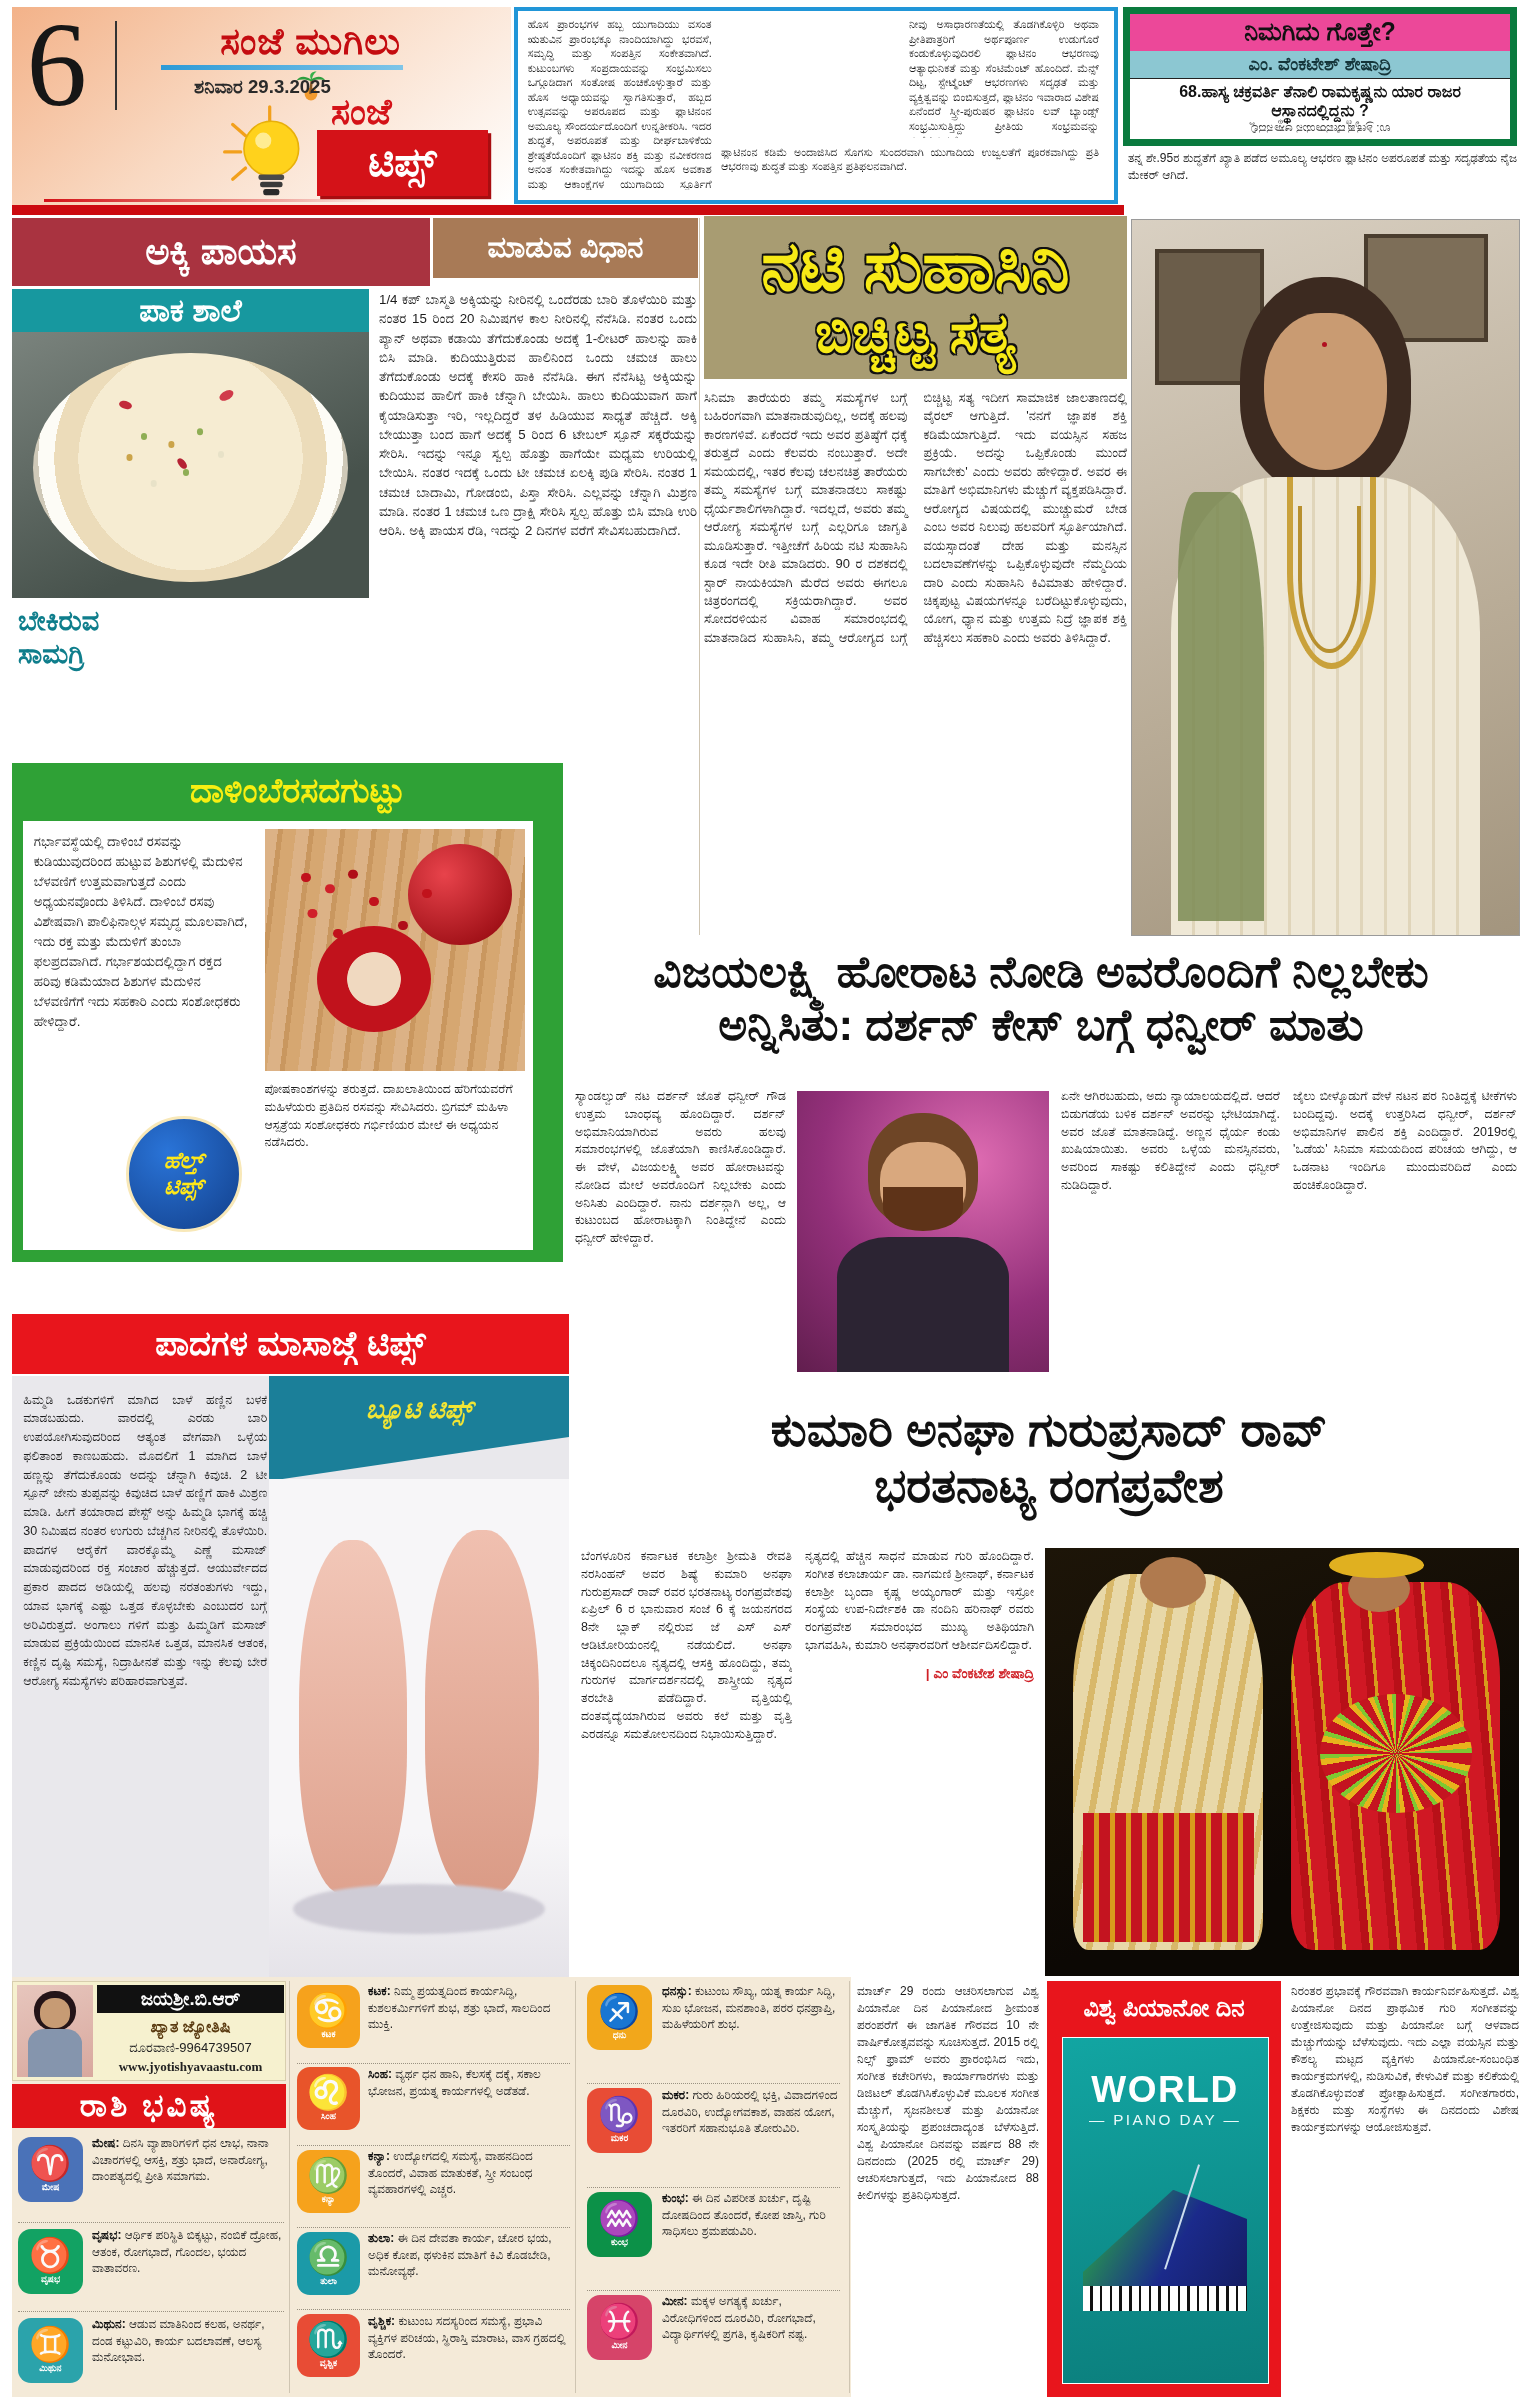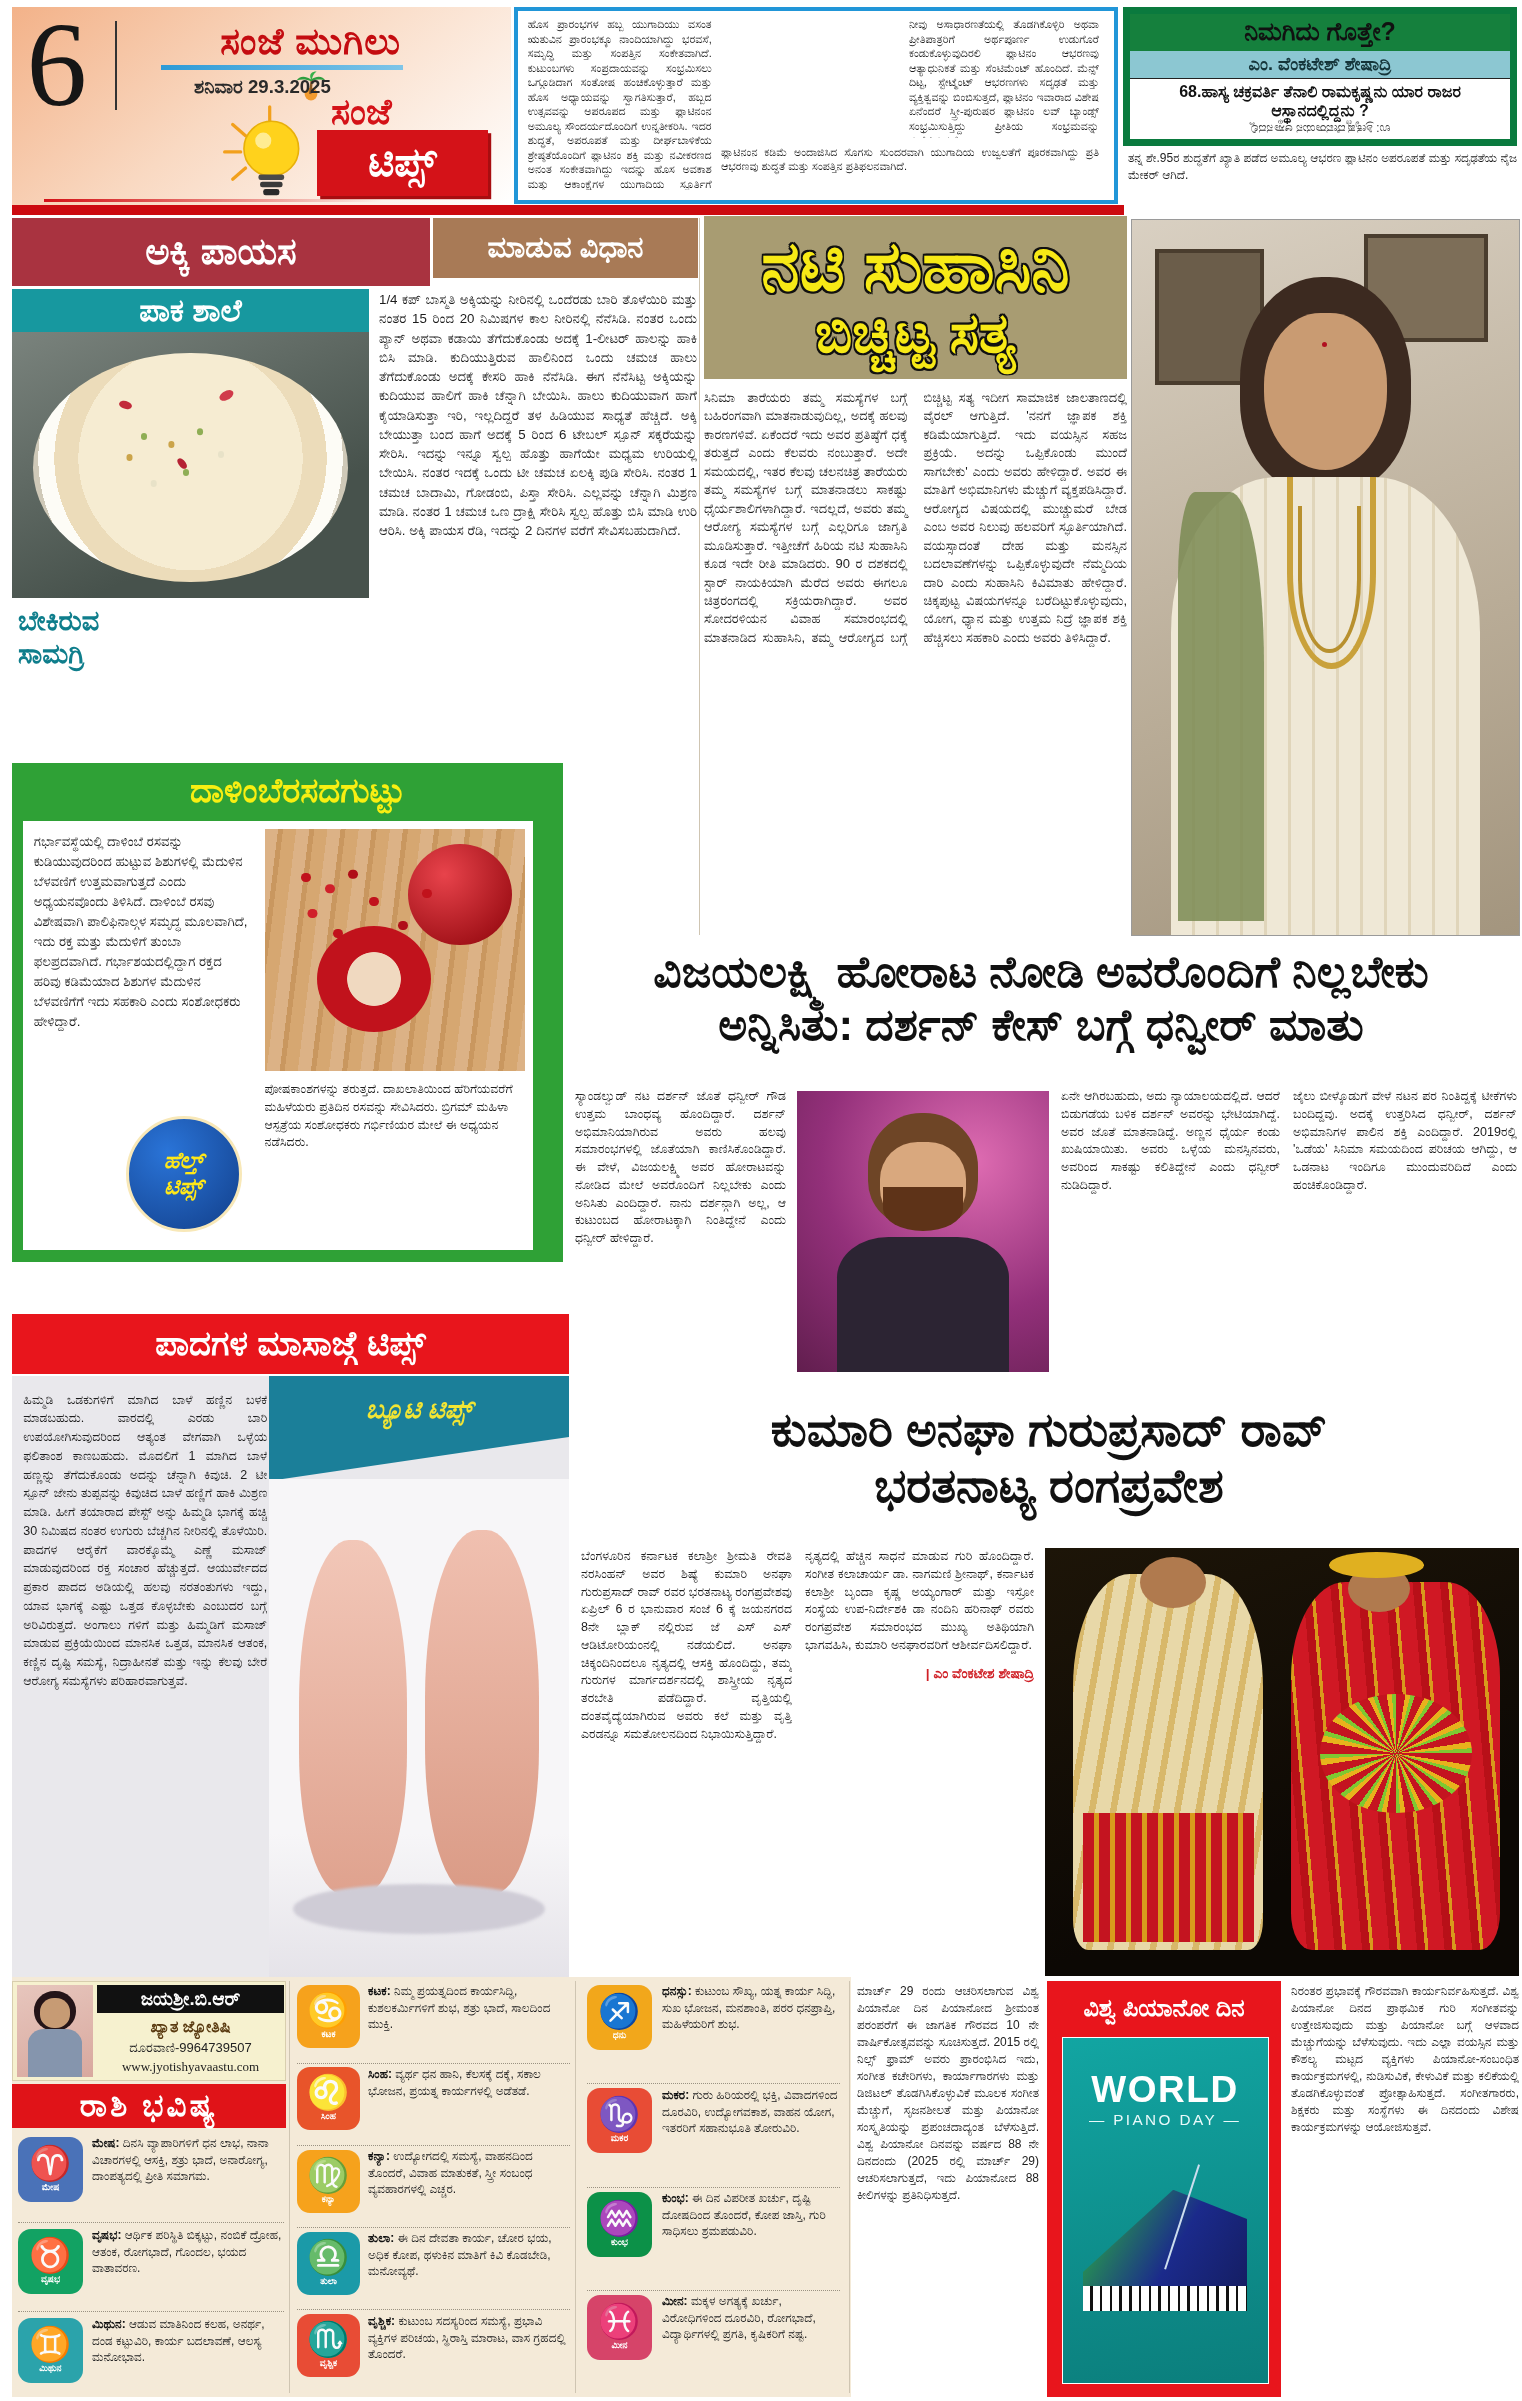--- a/index.html
+++ b/index.html
@@ -62,21 +62,21 @@
   </div>
 
   <div class="abs" style="left:514px;top:6.5px;width:596px;height:189px;border:4.8px solid #2196d8;background:#fff;">
     <div class="abs body-txt" style="left:9.7px;top:6.5px;width:184px;height:173px;font-size:11px;line-height:1.32;overflow:hidden;">ಹೊಸ ಪ್ರಾರಂಭಗಳ ಹಬ್ಬ ಯುಗಾದಿಯು ವಸಂತ ಋತುವಿನ ಪ್ರಾರಂಭಕ್ಕೂ ನಾಂದಿಯಾಗಿದ್ದು ಭರವಸೆ, ಸಮೃದ್ಧಿ ಮತ್ತು ಸಂಪತ್ತಿನ ಸಂಕೇತವಾಗಿದೆ. ಕುಟುಂಬಗಳು ಸಂಪ್ರದಾಯವನ್ನು ಸಂಭ್ರಮಿಸಲು ಒಗ್ಗೂಡಿದಾಗ ಸಂತೋಷ ಹಂಚಿಕೊಳ್ಳುತ್ತಾರೆ ಮತ್ತು ಹೊಸ ಅಧ್ಯಾಯವನ್ನು ಸ್ವಾಗತಿಸುತ್ತಾರೆ, ಹಬ್ಬದ ಉತ್ಸವವನ್ನು ಅಪರೂಪದ ಮತ್ತು ಪ್ಲಾಟಿನಂನ ಅಮೂಲ್ಯ ಸೌಂದರ್ಯದೊಂದಿಗೆ ಉನ್ನತೀಕರಿಸಿ. ಇದರ ಶುದ್ಧತೆ, ಅಪರೂಪತೆ ಮತ್ತು ದೀರ್ಘಬಾಳಿಕೆಯ ಶ್ರೇಷ್ಠತೆಯೊಂದಿಗೆ ಪ್ಲಾಟಿನಂ ಶಕ್ತಿ ಮತ್ತು ನವೀಕರಣದ ಅನಂತ ಸಂಕೇತವಾಗಿದ್ದು ಇದನ್ನು ಹೊಸ ಅವಕಾಶ ಮತ್ತು ಆಕಾಂಕ್ಷೆಗಳ ಯುಗಾದಿಯ ಸ್ಫೂರ್ತಿಗೆ ಪರಿಪೂರ್ಣವಾಗಿ ಹೊಂದಿಕೊಳ್ಳುತ್ತದೆ.</div>
     <div class="abs body-txt" style="left:391px;top:6.5px;width:190px;height:121px;font-size:11px;line-height:1.32;overflow:hidden;">ನೀವು ಅಸಾಧಾರಣತೆಯಲ್ಲಿ ತೊಡಗಿಕೊಳ್ಳಿರಿ ಅಥವಾ ಪ್ರೀತಿಪಾತ್ರರಿಗೆ ಅರ್ಥಪೂರ್ಣ ಉಡುಗೊರೆ ಕಂಡುಕೊಳ್ಳುವುದಿರಲಿ ಪ್ಲಾಟಿನಂ ಆಭರಣವು ಆತ್ಯಾಧುನಿಕತೆ ಮತ್ತು ಸೆಂಟಿಮೆಂಟ್ ಹೊಂದಿದೆ. ಮೆನ್ಸ್ ದಿಟ್ಟ, ಸ್ಟೇಟ್ಮೆಂಟ್ ಆಭರಣಗಳು ಸದೃಢತೆ ಮತ್ತು ವ್ಯಕ್ತಿತ್ವವನ್ನು ಬಿಂಬಿಸುತ್ತದೆ, ಪ್ಲಾಟಿನಂ ಇವಾರಾದ ವಿಶೇಷ ಏನೆಂದರೆ ಸ್ತ್ರೀ-ಪುರುಷರ ಪ್ಲಾಟಿನಂ ಲವ್ ಬ್ಯಾಂಡ್ಸ್ ಸಂಭ್ರಮಿಸುತ್ತಿದ್ದು ಪ್ರೀತಿಯ ಸಂಭ್ರಮವನ್ನು ಸಂಕೇತಿಸುತ್ತವೆ.</div>
     <div class="abs body-txt" style="left:203px;top:134px;width:378px;height:47px;font-size:11px;line-height:1.32;overflow:hidden;">ಪ್ಲಾಟಿನಂನ ಕಡಿಮೆ ಅಂದಾಜಿಸಿದ ಸೊಗಸು ಸುಂದರವಾಗಿ ಯುಗಾದಿಯ ಉಜ್ವಲತೆಗೆ ಪೂರಕವಾಗಿದ್ದು ಪ್ರತಿ ಆಭರಣವು ಶುದ್ಧತೆ ಮತ್ತು ಸಂಪತ್ತಿನ ಪ್ರತಿಫಲನವಾಗಿದೆ.</div>
   </div>
   <div class="abs body-txt" style="left:1128px;top:150px;width:389px;height:63px;font-size:12px;">ತನ್ನ ಶೇ.95ರ ಶುದ್ಧತೆಗೆ ಖ್ಯಾತಿ ಪಡೆದ ಅಮೂಲ್ಯ ಆಭರಣ ಪ್ಲಾಟಿನಂ ಅಪರೂಪತೆ ಮತ್ತು ಸದೃಢತೆಯ ನೈಜ ಮೇಕರ್ ಆಗಿದೆ.</div>
 
   <div class="abs" style="left:1123px;top:6.5px;width:394px;height:139px;border:7.3px solid #0a7a3e;background:#fff;box-sizing:border-box;">
-    <div class="band" style="height:37px;background:#15803d;">
+    <div class="band" style="height:37px;background:#ec4899;">
       <span style="color:#111;font-size:25px;">ನಿಮಗಿದು ಗೊತ್ತೇ?</span>
     </div>
     <div class="band" style="height:27px;background:#8cc7d2;border-bottom:1.6px solid #222;">
       <span style="color:#15353a;font-size:18px;">ಎಂ. ವೆಂಕಟೇಶ್ ಶೇಷಾದ್ರಿ</span>
     </div>
     <div style="padding:3.2px 8px 0;font-size:16px;font-weight:bold;color:#111;text-align:center;line-height:1.2;">68.ಹಾಸ್ಯ ಚಕ್ರವರ್ತಿ ತೆನಾಲಿ ರಾಮಕೃಷ್ಣನು ಯಾರ ರಾಜರ ಆಸ್ಥಾನದಲ್ಲಿದ್ದನು ?</div>
     <div style="margin-top:1.6px;font-size:12px;color:#333;text-align:center;transform:rotate(180deg);">ಉ: ಶ್ರೀಕೃಷ್ಣದೇವರಾಯನ ಆಸ್ಥಾನದಲ್ಲಿ</div>
   </div>
 
   <div class="abs" style="left:12px;top:205px;width:1112px;height:9.7px;background:#cc0a10;"></div>
@@ -211,21 +211,21 @@
     <div class="abs photo" style="left:4px;top:3.2px;width:76px;height:92px;background:linear-gradient(160deg,#e7c6bd,#d8a89e);">
       <div class="abs" style="left:22%;top:6%;width:56%;height:44%;border-radius:48%;background:#241418;"></div>
       <div class="abs" style="left:30%;top:14%;width:40%;height:32%;border-radius:46%;background:#c79b74;"></div>
       <div class="abs" style="left:14%;top:48%;width:72%;height:52%;border-radius:30% 30% 0 0;background:#8595ad;"></div>
     </div>
     <div class="abs band" style="left:84px;top:3.2px;width:187px;height:27.4px;background:#111;">
       <span style="font-size:18.6px;">ಜಯಶ್ರೀ.ಬಿ.ಆರ್</span>
     </div>
     <div class="abs" style="left:84px;top:36px;width:187px;text-align:center;font-size:16px;font-weight:bold;color:#5a3a10;">ಖ್ಯಾತ ಜ್ಯೋತಿಷಿ</div>
     <div class="abs" style="left:84px;top:58px;width:187px;text-align:center;font-size:13px;color:#222;">ದೂರವಾಣಿ-9964739507</div>
-    <div class="abs" style="left:84px;top:77px;width:187px;text-align:center;font-size:13px;font-family:'Liberation Serif',serif;color:#222;">www.jyotishyavaastu.com</div>
+    <div class="abs" style="left:84px;top:77px;width:187px;text-align:center;font-size:13px;font-family:'Liberation Serif',serif;color:#222;font-weight:bold;">www.jyotishyavaastu.com</div>
   </div>
   <div class="abs band" style="left:12px;top:2084px;width:274px;height:44px;background:#e01318;">
     <span style="font-size:31px;letter-spacing:3.2px;">ರಾಶಿ ಭವಿಷ್ಯ</span>
   </div>
 
   <div class="abs zod" style="left: 18px; top: 2137px; width: 65px; height: 65px; background: rgb(74, 114, 184);">
     <span class="g">♈</span>
       <span class="l">ಮೇಷ</span>
   </div>
   <div class="abs hentry" style="left:92px;top:2135px;width:192px;">

